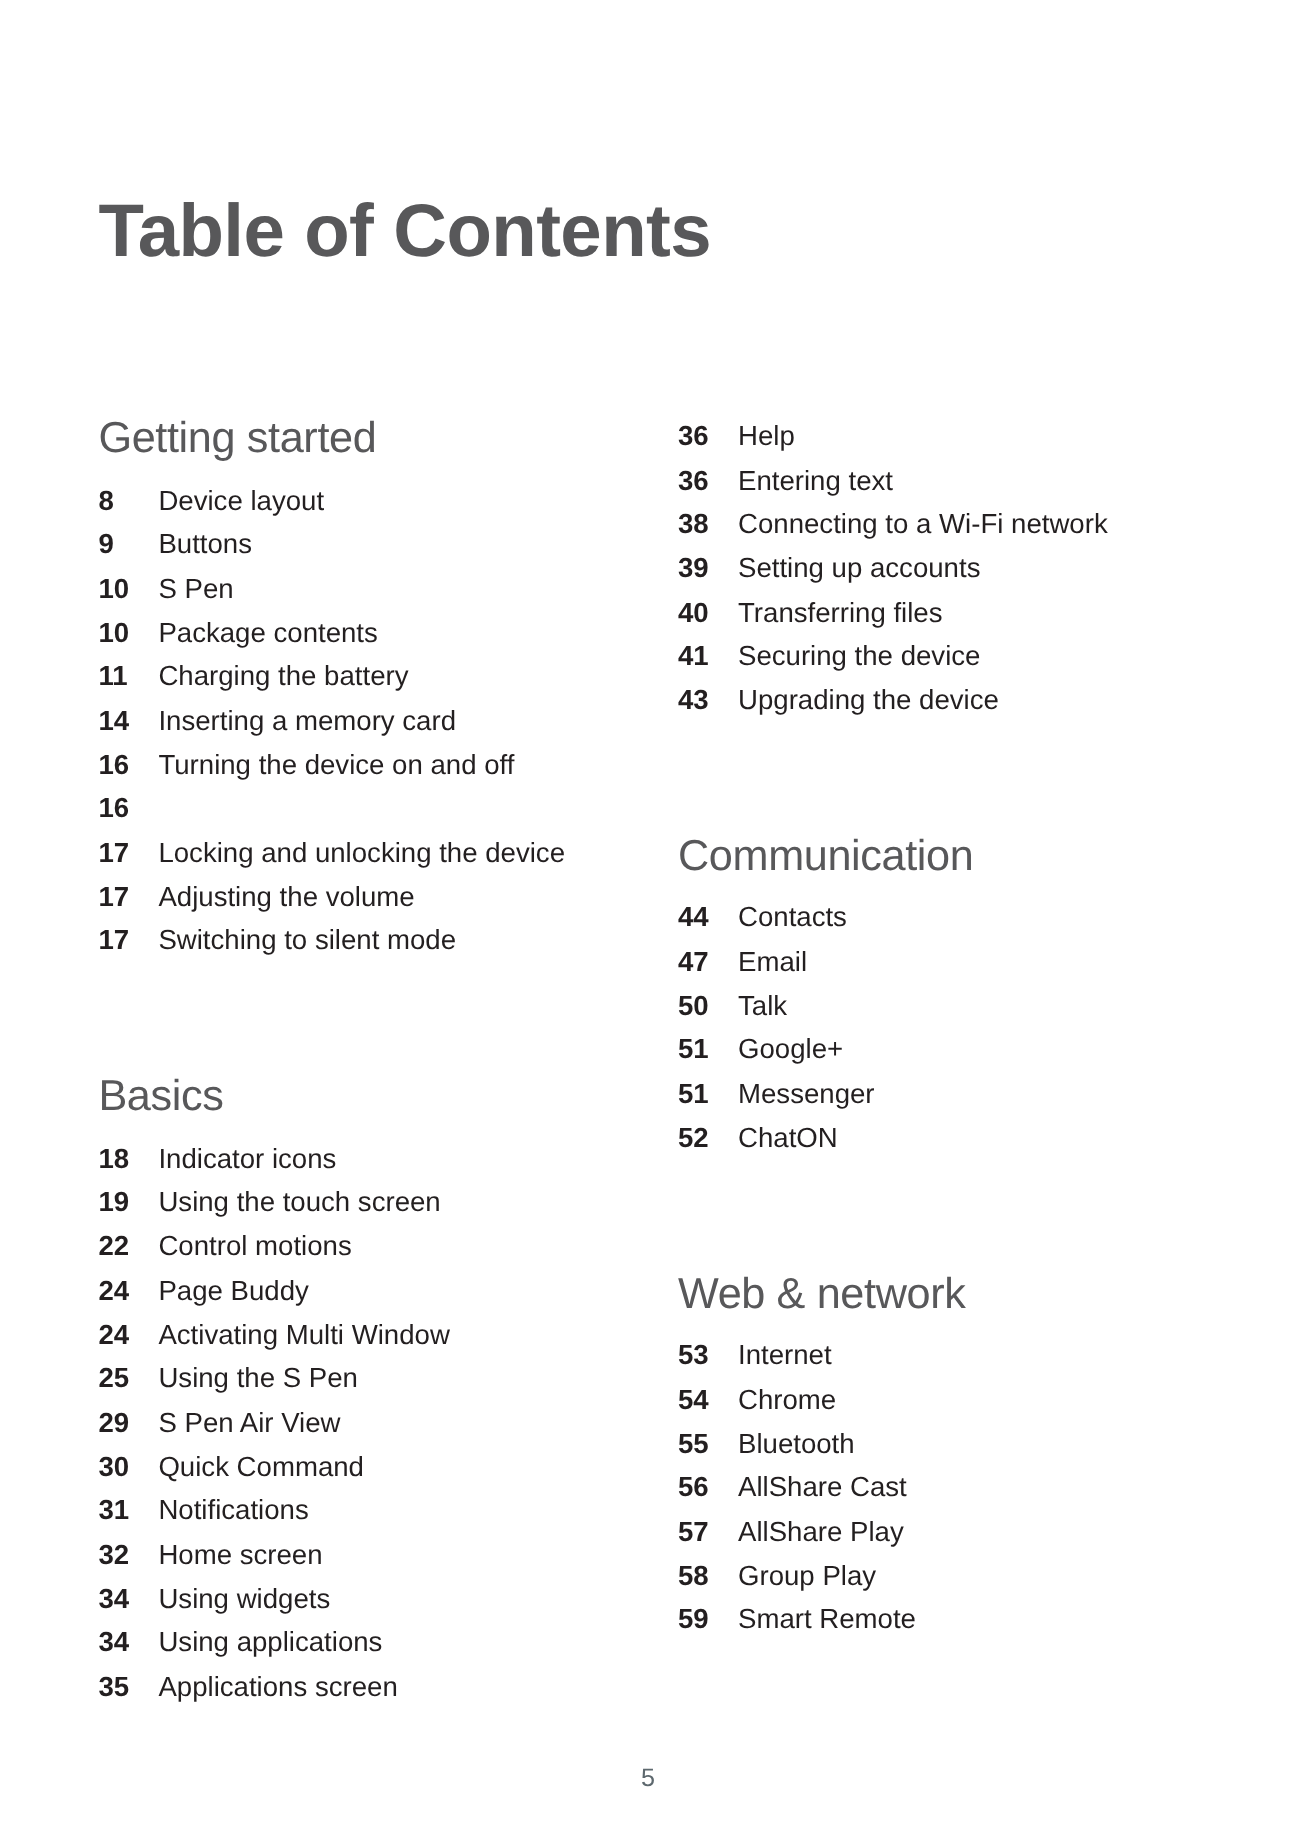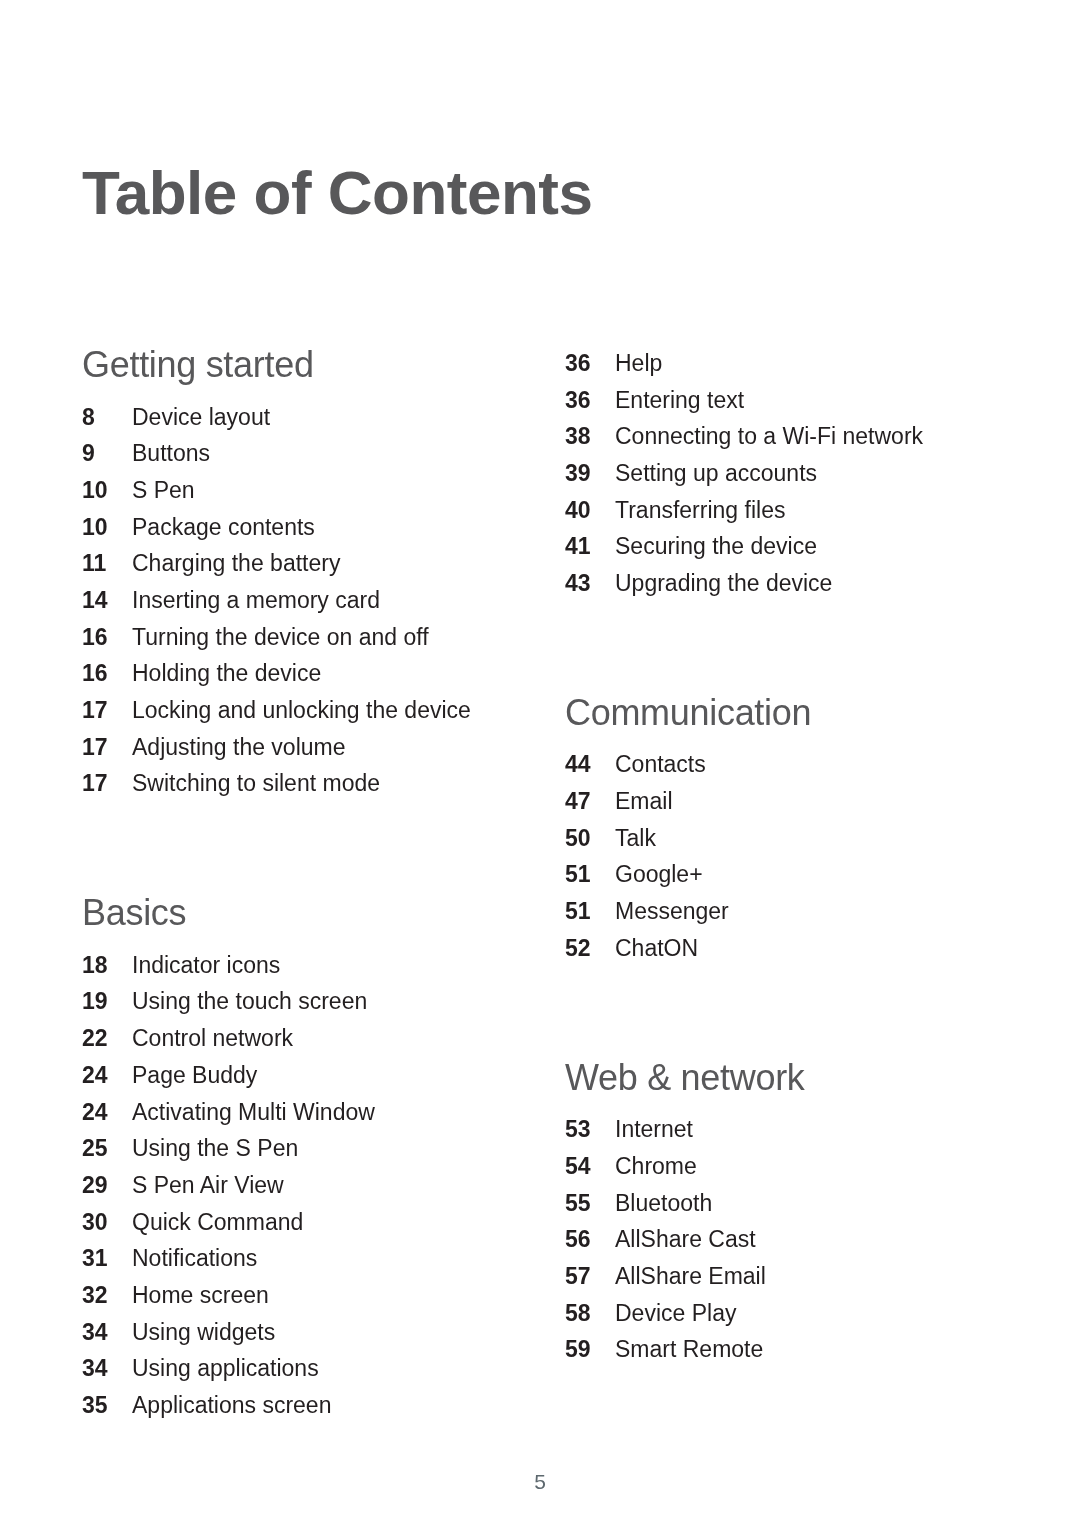--- a/index.html
+++ b/index.html
@@ -137,21 +137,20 @@
             <li class="toc-entry">
               <span class="toc-page-number">14</span>
               <span class="toc-label">Inserting a memory card</span>
             </li>
             <li class="toc-entry">
               <span class="toc-page-number">16</span>
               <span class="toc-label">Turning the device on and off</span>
             </li>
             <li class="toc-entry">
               <span class="toc-page-number">16</span>
-              <span class="toc-label">Holding the device</span>
             </li>
             <li class="toc-entry">
               <span class="toc-page-number">17</span>
               <span class="toc-label">Locking and unlocking the device</span>
             </li>
             <li class="toc-entry">
               <span class="toc-page-number">17</span>
               <span class="toc-label">Adjusting the volume</span>
             </li>
             <li class="toc-entry">
@@ -166,21 +165,21 @@
             <li class="toc-entry">
               <span class="toc-page-number">18</span>
               <span class="toc-label">Indicator icons</span>
             </li>
             <li class="toc-entry">
               <span class="toc-page-number">19</span>
               <span class="toc-label">Using the touch screen</span>
             </li>
             <li class="toc-entry">
               <span class="toc-page-number">22</span>
-              <span class="toc-label">Control network</span>
+              <span class="toc-label">Control motions</span>
             </li>
             <li class="toc-entry">
               <span class="toc-page-number">24</span>
               <span class="toc-label">Page Buddy</span>
             </li>
             <li class="toc-entry">
               <span class="toc-page-number">24</span>
               <span class="toc-label">Activating Multi Window</span>
             </li>
             <li class="toc-entry">
@@ -294,25 +293,25 @@
             <li class="toc-entry">
               <span class="toc-page-number">55</span>
               <span class="toc-label">Bluetooth</span>
             </li>
             <li class="toc-entry">
               <span class="toc-page-number">56</span>
               <span class="toc-label">AllShare Cast</span>
             </li>
             <li class="toc-entry">
               <span class="toc-page-number">57</span>
-              <span class="toc-label">AllShare Email</span>
+              <span class="toc-label">AllShare Play</span>
             </li>
             <li class="toc-entry">
               <span class="toc-page-number">58</span>
-              <span class="toc-label">Device Play</span>
+              <span class="toc-label">Group Play</span>
             </li>
             <li class="toc-entry">
               <span class="toc-page-number">59</span>
               <span class="toc-label">Smart Remote</span>
             </li>
           </ul>
         </div>
       </div>
   </div>
 

